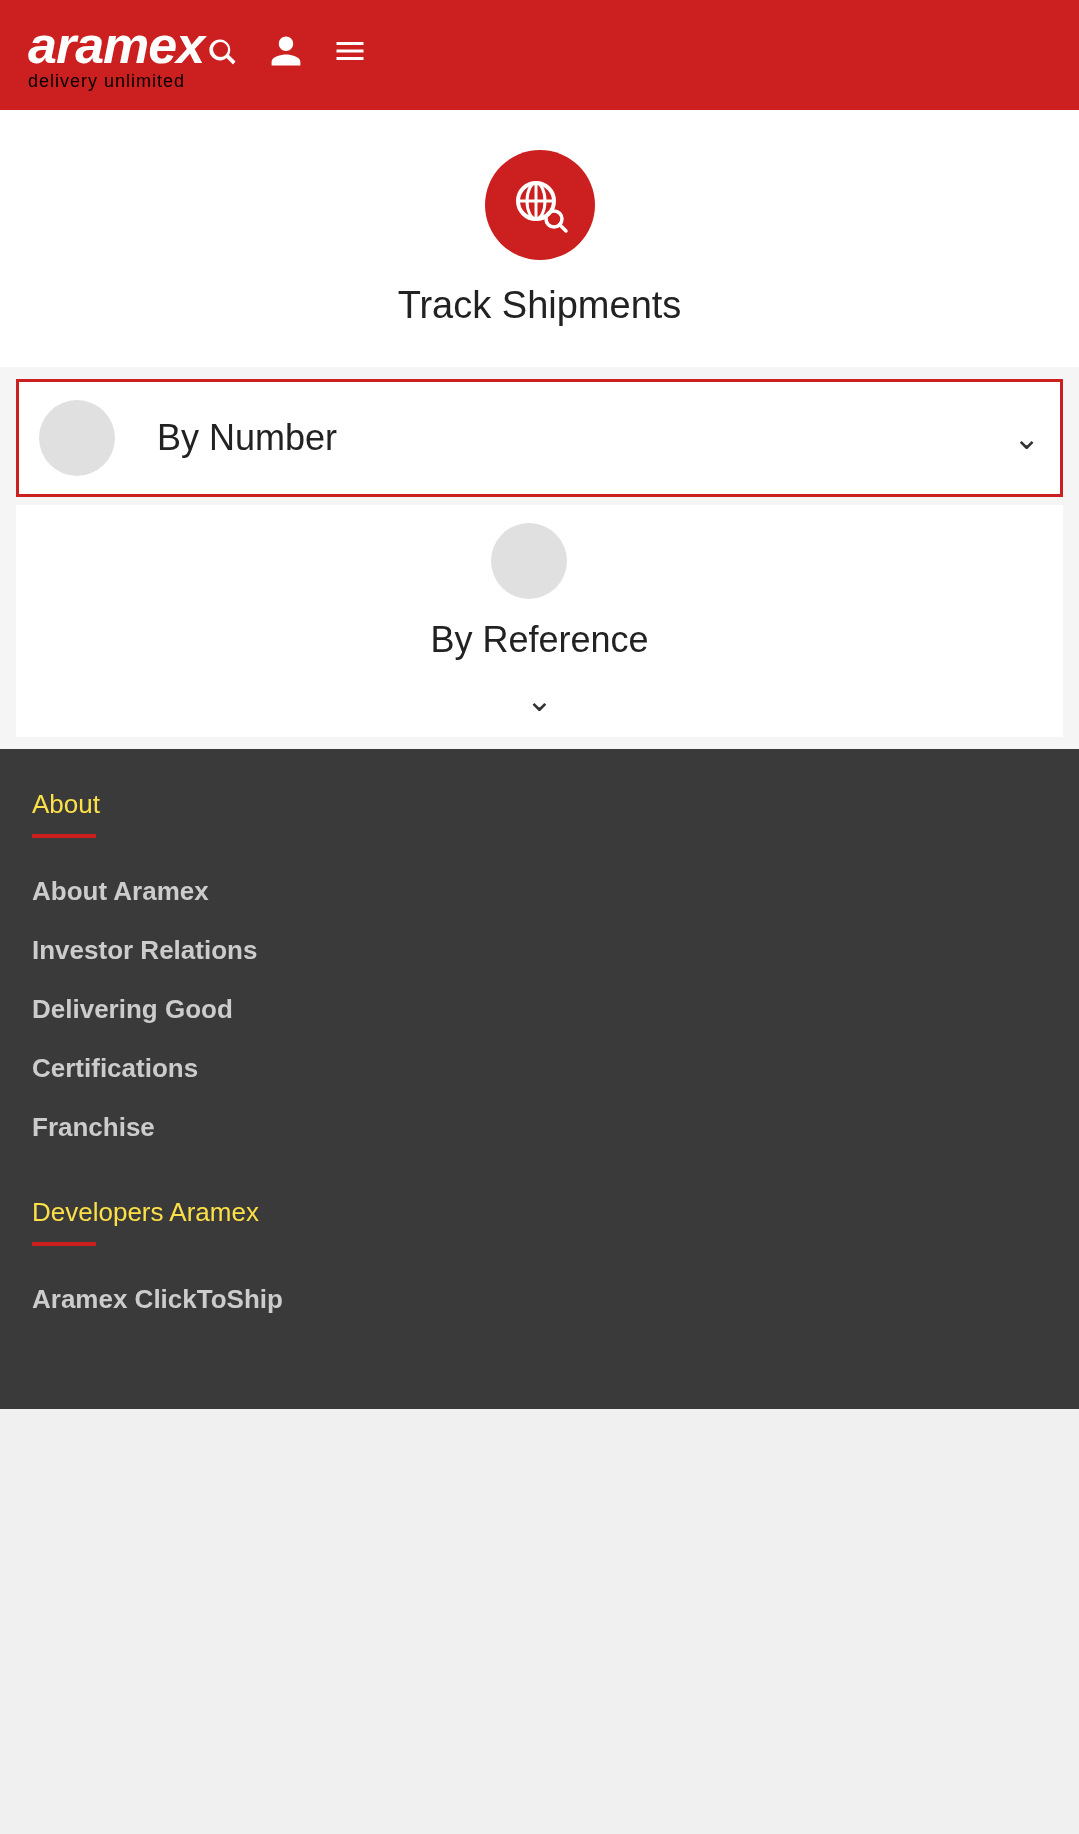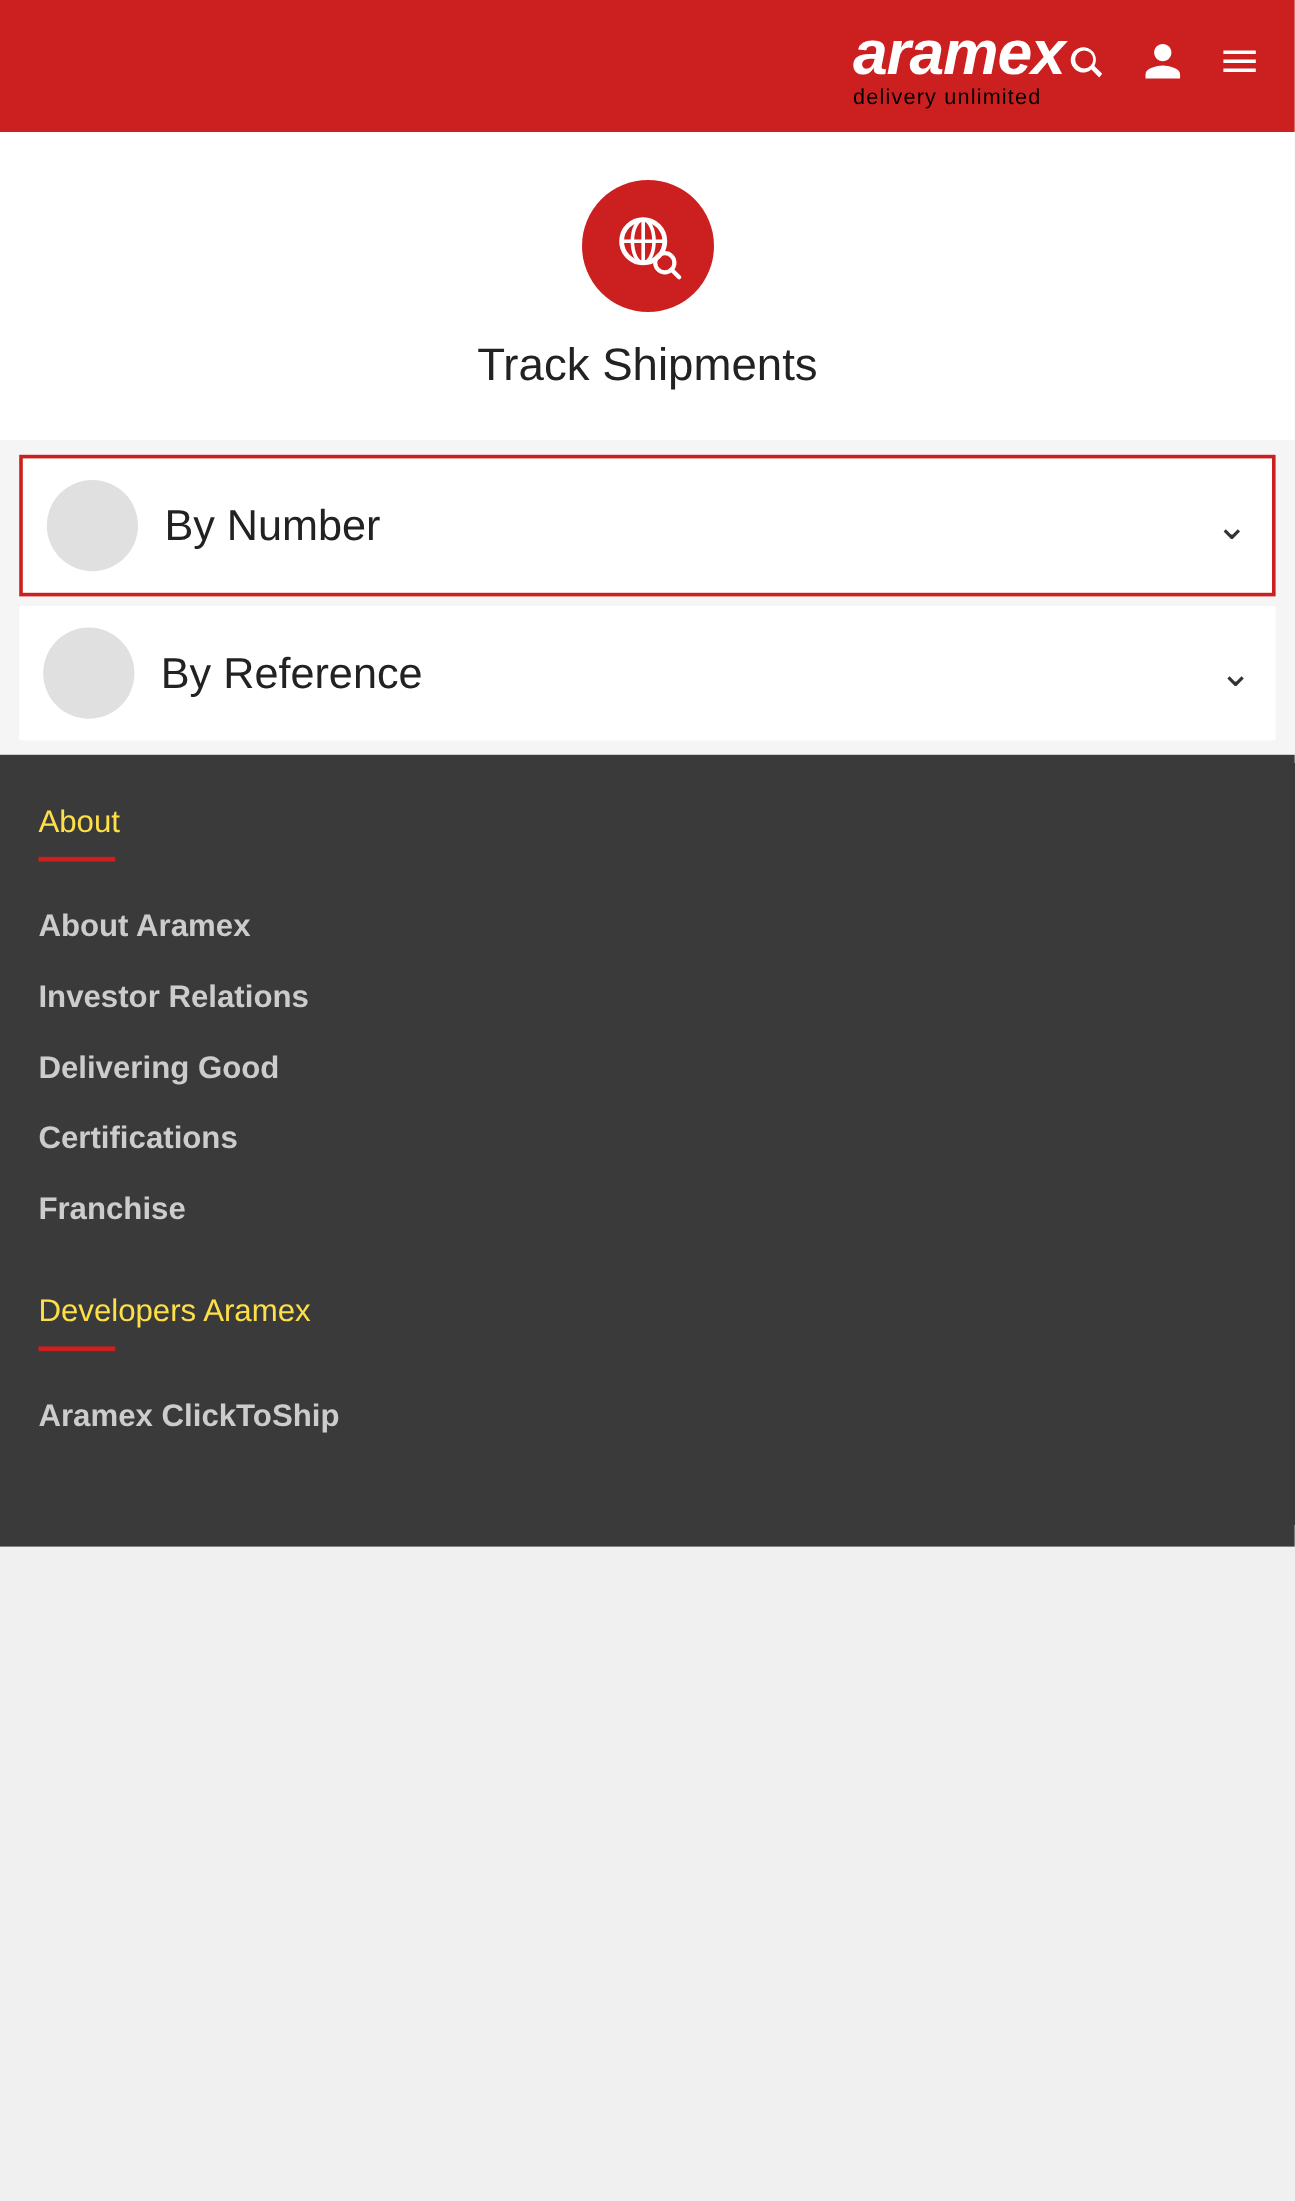--- a/index.html
+++ b/index.html
@@ -14,21 +14,21 @@
       background: #f0f0f0;
       max-width: 1079px;
       margin: 0 auto;
     }
 
     
     .header {
       background-color: #cc1f1f;
       display: flex;
       align-items: center;
-      justify-content: flex-end;
+      justify-content: flex-start;
       padding: 18px 28px;
       height: 110px;
     }
 
     .logo-area {
       display: flex;
       flex-direction: column;
     }
 
     .logo-text {
@@ -100,28 +100,30 @@
     }
 
     .track-option {
       background: white;
       margin-bottom: 8px;
       display: flex;
       align-items: center;
       padding: 18px 20px;
       cursor: pointer;
       position: relative;
+      gap: 20px;
     }
 
     .track-option.selected {
       border: 3px solid #cc1f1f;
     }
 
     .track-option:last-child {
       margin-bottom: 0;
+      flex-direction: column;
     }
 
     .option-circle {
       width: 76px;
       height: 76px;
       border-radius: 50%;
       background: #e0e0e0;
       flex-shrink: 0;
       margin-right: 22px;
     }

